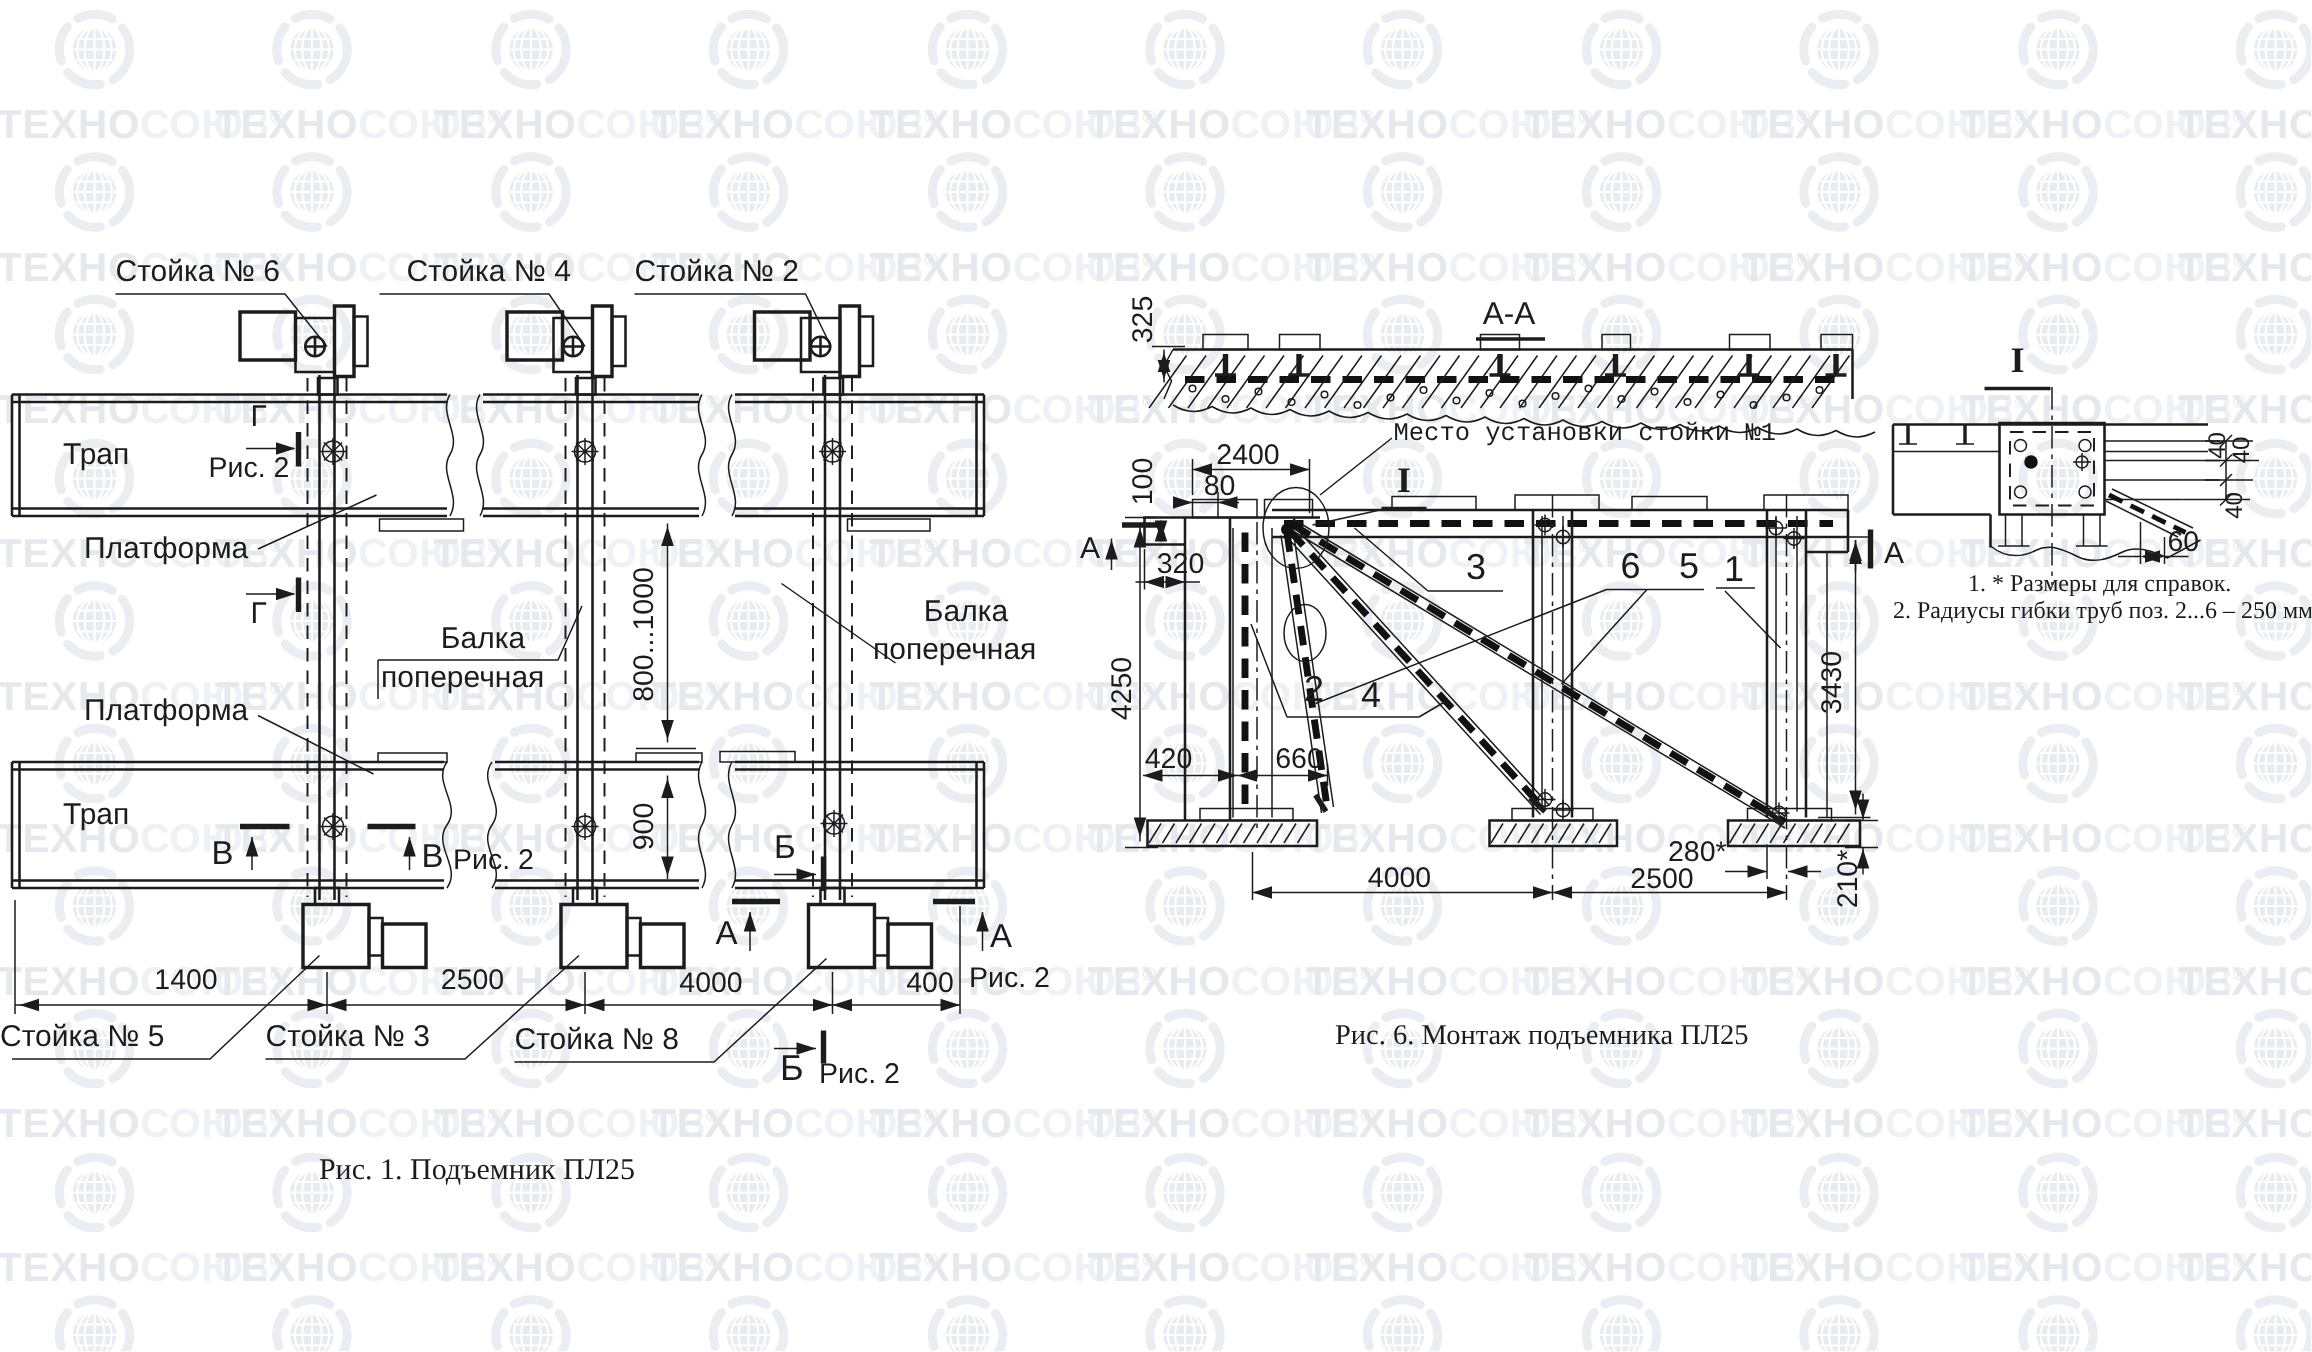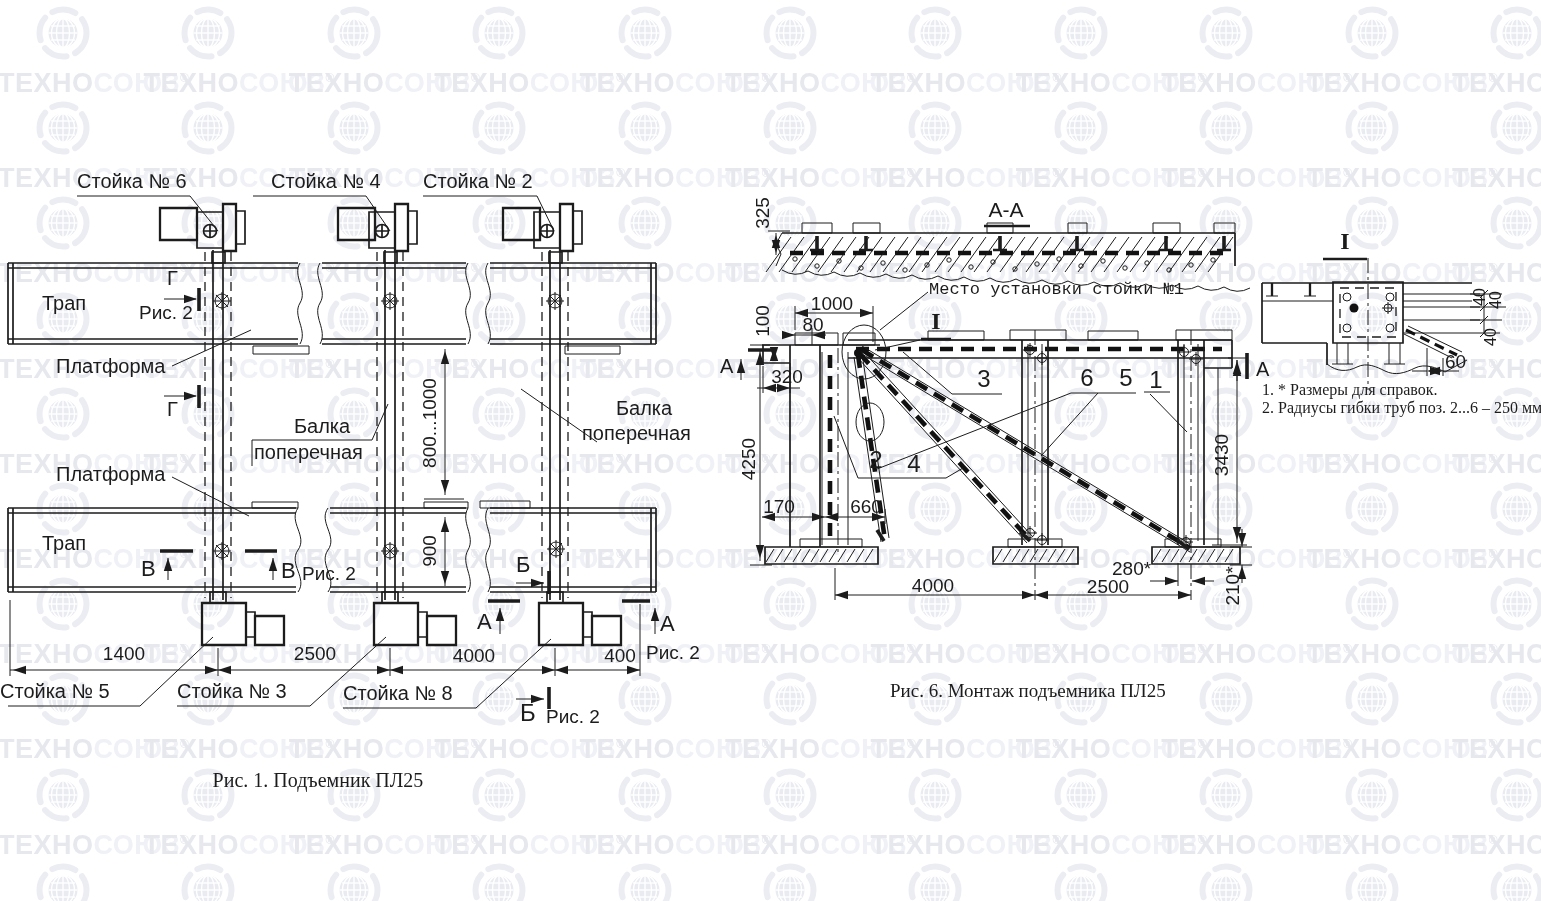--- a/index.html
+++ b/index.html
@@ -1848,41 +1848,41 @@
     <span class="t num" style="left:520px;top:700px">Б</span>
     <span class="t dim" style="left:546px;top:707px">Рис. 2</span>
     <span class="t serif c" style="left:318px;top:746px">Рис. 1. Подъемник ПЛ25</span>
 
     <span class="t dim rot" style="left:763px;top:213px">325</span>
     <span class="t lbl c" style="left:1006px;top:199px;font-size:21px">А-А</span>
     <span class="t small" style="left:929px;top:281px">Место установки стойки №1</span>
     <span class="t marker c" style="left:936px;top:309px">I</span>
     <span class="t lbl" style="left:720px;top:356px">А</span>
     <span class="t lbl" style="left:1256px;top:359px">А</span>
-    <span class="t dim c" style="left:832px;top:294px">1000</span>
+    <span class="t dim c" style="left:832px;top:294px">2400</span>
     <span class="t dim rot" style="left:763px;top:321px">100</span>
     <span class="t dim c" style="left:813px;top:315px">80</span>
     <span class="t dim c" style="left:787px;top:367px">320</span>
     <span class="t dim rot" style="left:749px;top:459px">4250</span>
-    <span class="t dim c" style="left:779px;top:497px">170</span>
+    <span class="t dim c" style="left:779px;top:497px">420</span>
     <span class="t dim c" style="left:866px;top:497px">660</span>
     <span class="t dim rot" style="left:1222px;top:455px">3430</span>
     <span class="t num c" style="left:984px;top:366px">3</span>
     <span class="t num c" style="left:1087px;top:365px">6</span>
     <span class="t num c" style="left:1126px;top:365px">5</span>
     <span class="t num c" style="left:1156px;top:367px">1</span>
     <span class="t num c" style="left:876px;top:447px">2</span>
     <span class="t num c" style="left:914px;top:451px">4</span>
     <span class="t dim" style="left:1112px;top:559px">280*</span>
     <span class="t dim c" style="left:933px;top:576px">4000</span>
     <span class="t dim c" style="left:1108px;top:577px">2500</span>
     <span class="t dim rot" style="left:1233px;top:586px">210*</span>
     <span class="t serif" style="left:890px;top:657px;font-size:19px">Рис. 6. Монтаж подъемника ПЛ25</span>
 
     <span class="t marker c" style="left:1345px;top:229px">I</span>
     <span class="t dim rot" style="left:1480px;top:297px;font-size:16px">40</span>
     <span class="t dim rot" style="left:1496px;top:300px;font-size:16px">40</span>
     <span class="t dim rot" style="left:1491px;top:337px;font-size:16px">40</span>
     <span class="t dim" style="left:1445px;top:352px">60</span>
-    <span class="t note" style="left:1262px;top:382px">1. * Размеры для справок.</span>
+    <span class="t note" style="left:1312px;top:382px">1. * Размеры для справок.</span>
     <span class="t note" style="left:1262px;top:400px">2. Радиусы гибки труб поз. 2...6 – 250 мм.</span>
   </div>
 </div>
 
 </body></html>

